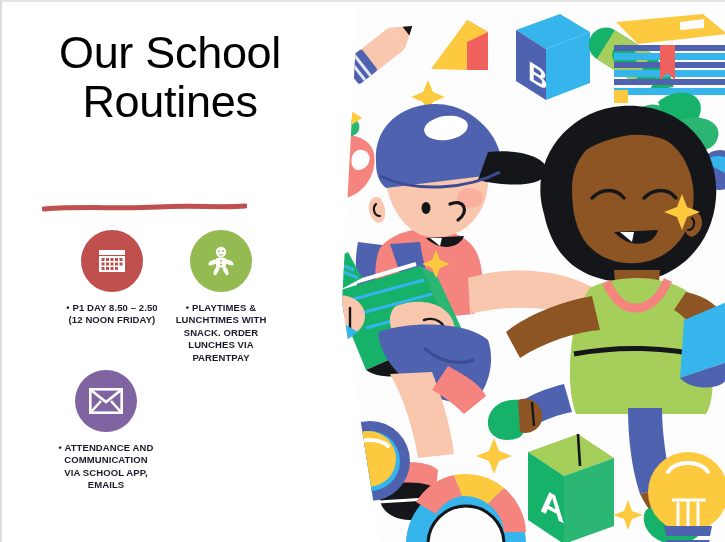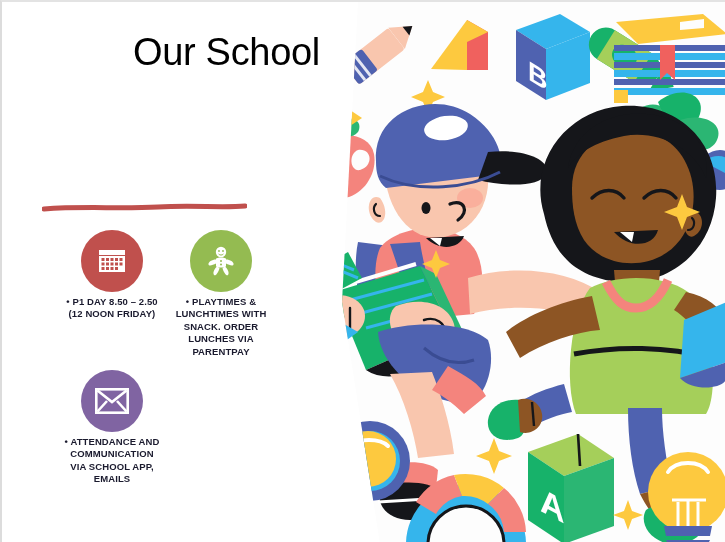--- a/index.html
+++ b/index.html
@@ -27,22 +27,22 @@
     height: 542px;
     background: #ffffff;
     z-index: 5;
   }
 
   #page-title {
     position: absolute;
     left: 18px;
     top: 26px;
     width: 300px;
-    text-align: right;
-    font-size: 38px;
+    text-align: center;
+    font-size: 45px;
     line-height: 49px;
     color: #000000;
     font-weight: 400;
     letter-spacing: -0.3px;
   }
 
   
   #title-divider {
     position: absolute;
     left: 40px;
@@ -59,33 +59,33 @@
   .icon-circle {
     width: 62px;
     height: 62px;
     border-radius: 50%;
     margin: 0 auto;
     display: flex;
     align-items: center;
     justify-content: center;
   }
   .icon-caption {
-    margin-top: 4px;
+    margin-top: 10px;
     text-align: center;
     font-size: 9.5px;
     line-height: 12.4px;
     color: #1a1a2e;
     font-weight: 700;
     letter-spacing: 0.1px;
     white-space: pre-line;
   }
 
   #cell-day        { left: 35px;  top: 228px; }
   #cell-playtimes  { left: 144px; top: 228px; }
-  #cell-attendance { left: 35px;  top: 368px; }
+  #cell-attendance { left: 29px;  top: 368px; }
   #cell-website    { left: 150px; top: 368px; }
 
   
   #illustration {
     position: absolute;
     left: 326px;
     top: 0;
     width: 399px;
     height: 542px;
     overflow: hidden;
@@ -320,20 +320,21 @@
           <path d="M 6 266 L 30 276" stroke="#35b5ec" stroke-width="3"></path>
         </g>
       </g>
     </svg>
   </div>
 
   <div id="left-panel">
 
     <div id="page-title">
       <div>Our School</div>
+      <div>Routines</div>
     </div>
 
     <div id="title-divider">
       <svg width="205" height="9" viewBox="0 0 205 9" xmlns="http://www.w3.org/2000/svg">
         <path d="M 2 6 C 40 3, 78 6, 116 4 C 150 2, 180 5, 203 3" stroke="#c0504d" stroke-width="5" fill="none" stroke-linecap="round"></path>
       </svg>
     </div>
 
     <div class="icon-cell" id="cell-day">
       <div class="icon-circle" style="background:#c0504d;">

